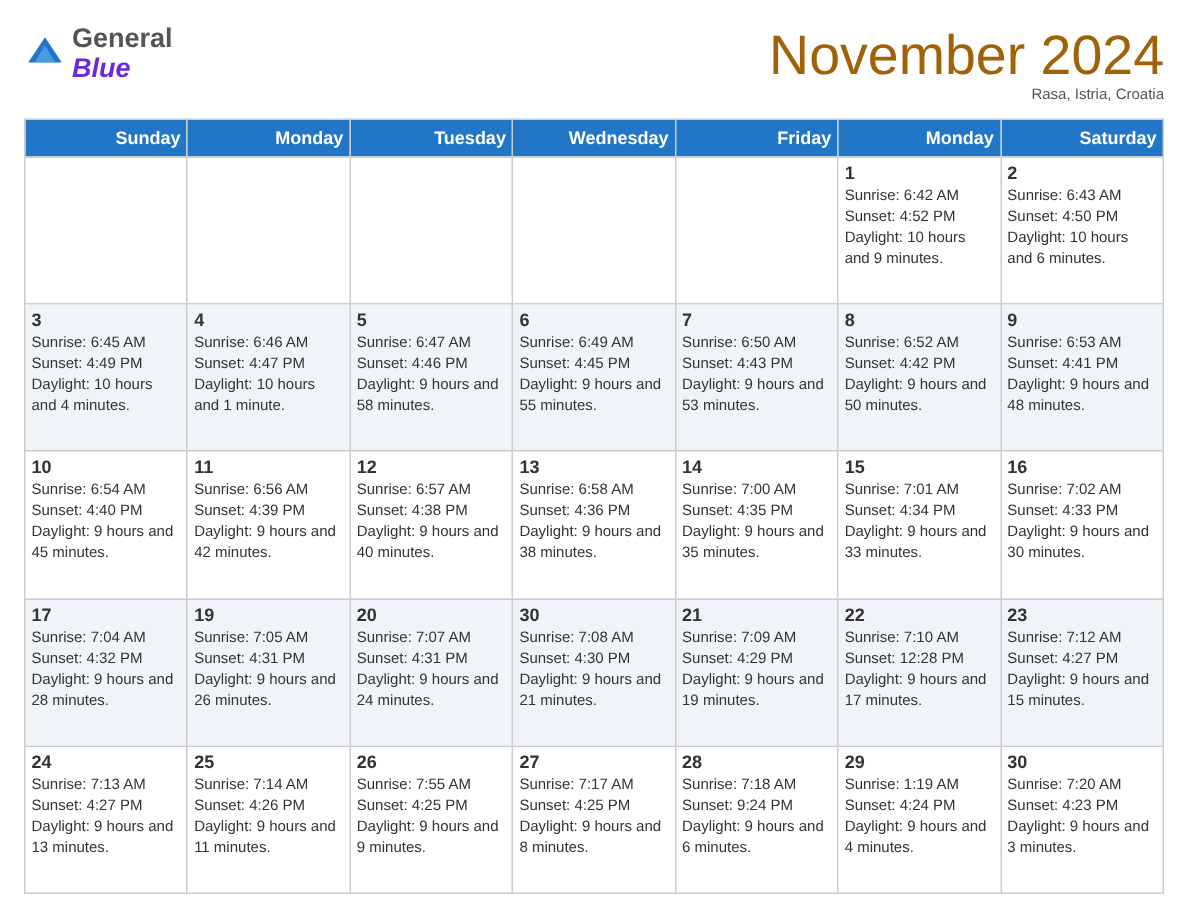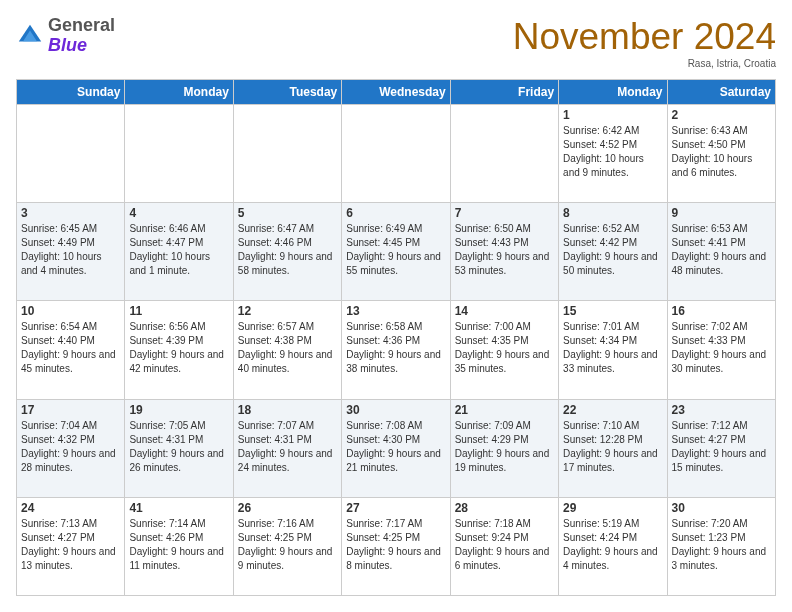--- a/index.html
+++ b/index.html
@@ -239,21 +239,21 @@
 Sunset: 4:32 PM
 Daylight: 9 hours and 28 minutes.</div>
           </td>
           <td class="alt-row">
             <span class="day-num">19</span>
             <div class="day-info">Sunrise: 7:05 AM
 Sunset: 4:31 PM
 Daylight: 9 hours and 26 minutes.</div>
           </td>
           <td class="alt-row">
-            <span class="day-num">18</span>
+            <span class="day-num">20</span>
             <div class="day-info">Sunrise: 7:07 AM
 Sunset: 4:31 PM
 Daylight: 9 hours and 24 minutes.</div>
           </td>
           <td class="alt-row">
             <span class="day-num">30</span>
             <div class="day-info">Sunrise: 7:08 AM
 Sunset: 4:30 PM
 Daylight: 9 hours and 21 minutes.</div>
           </td>
@@ -277,51 +277,51 @@
           </td>
         </tr>
         <tr>
           <td>
             <span class="day-num">24</span>
             <div class="day-info">Sunrise: 7:13 AM
 Sunset: 4:27 PM
 Daylight: 9 hours and 13 minutes.</div>
           </td>
           <td>
-            <span class="day-num">41</span>
+            <span class="day-num">25</span>
             <div class="day-info">Sunrise: 7:14 AM
 Sunset: 4:26 PM
 Daylight: 9 hours and 11 minutes.</div>
           </td>
           <td>
             <span class="day-num">26</span>
-            <div class="day-info">Sunrise: 7:16 AM
+            <div class="day-info">Sunrise: 7:55 AM
 Sunset: 4:25 PM
 Daylight: 9 hours and 9 minutes.</div>
           </td>
           <td>
             <span class="day-num">27</span>
             <div class="day-info">Sunrise: 7:17 AM
 Sunset: 4:25 PM
 Daylight: 9 hours and 8 minutes.</div>
           </td>
           <td>
             <span class="day-num">28</span>
             <div class="day-info">Sunrise: 7:18 AM
 Sunset: 9:24 PM
 Daylight: 9 hours and 6 minutes.</div>
           </td>
           <td>
             <span class="day-num">29</span>
-            <div class="day-info">Sunrise: 5:19 AM
+            <div class="day-info">Sunrise: 1:19 AM
 Sunset: 4:24 PM
 Daylight: 9 hours and 4 minutes.</div>
           </td>
           <td>
             <span class="day-num">30</span>
             <div class="day-info">Sunrise: 7:20 AM
-Sunset: 1:23 PM
+Sunset: 4:23 PM
 Daylight: 9 hours and 3 minutes.</div>
           </td>
         </tr>
       </tbody>
   </table>
 </div>
 
 </body></html>

